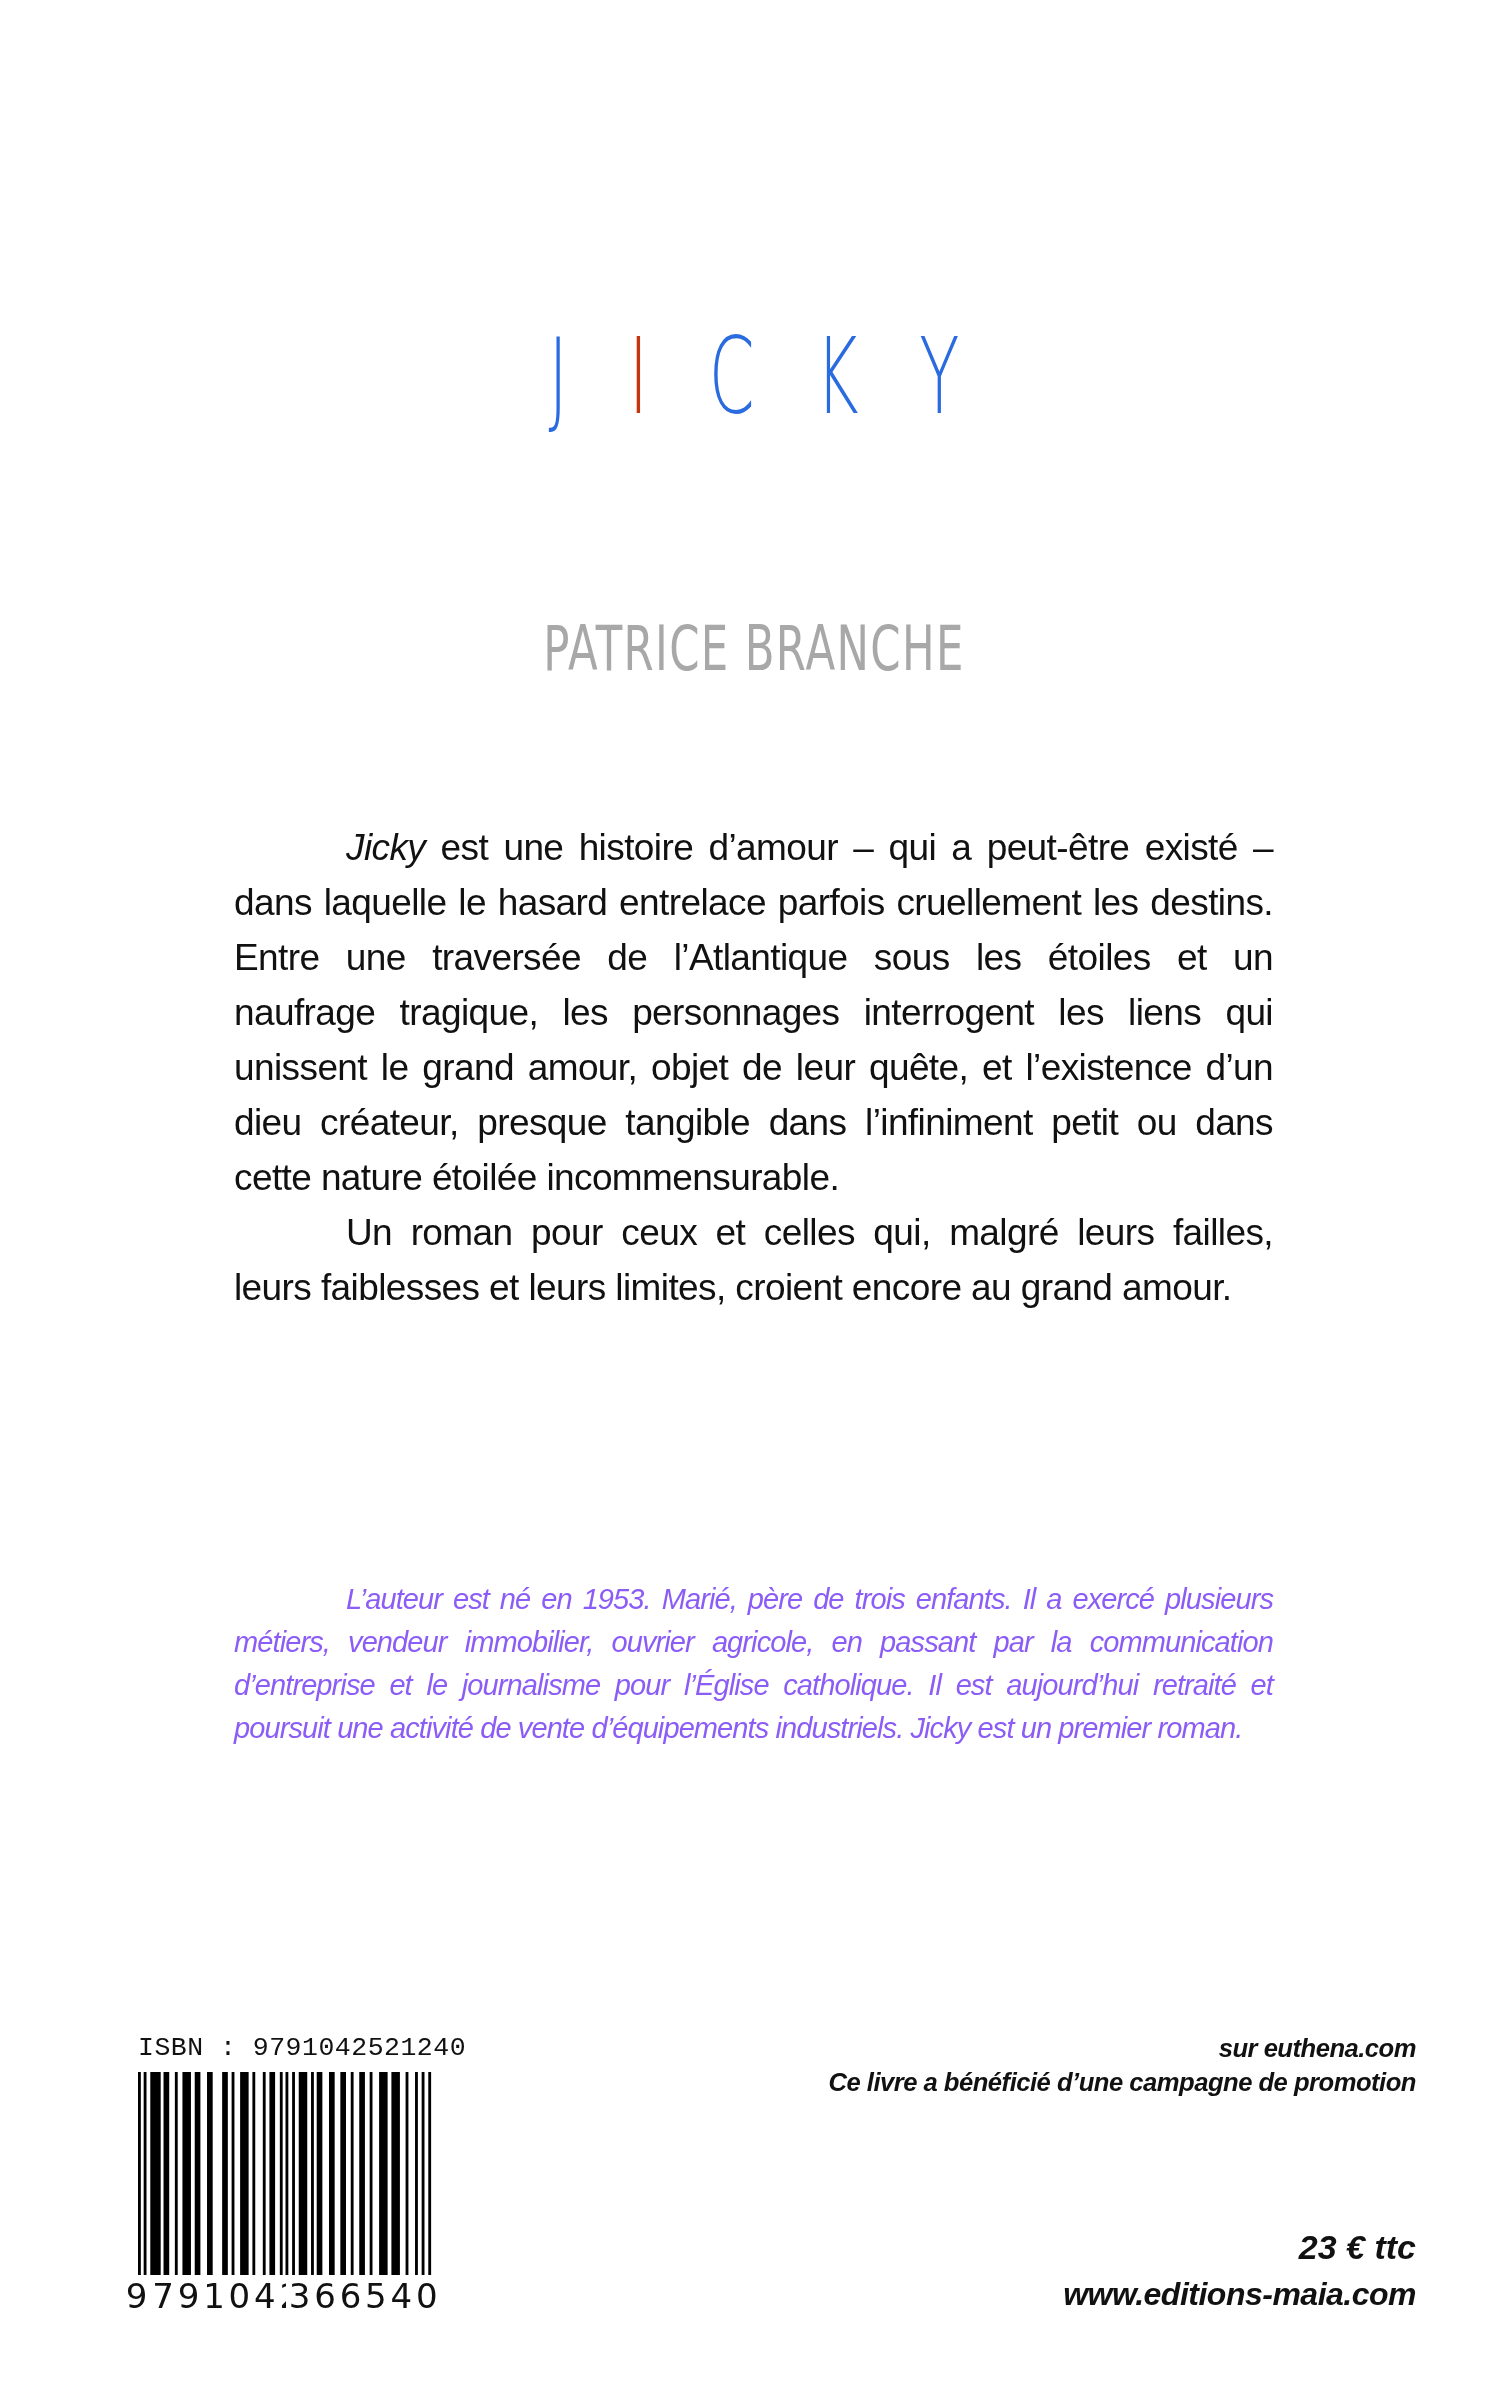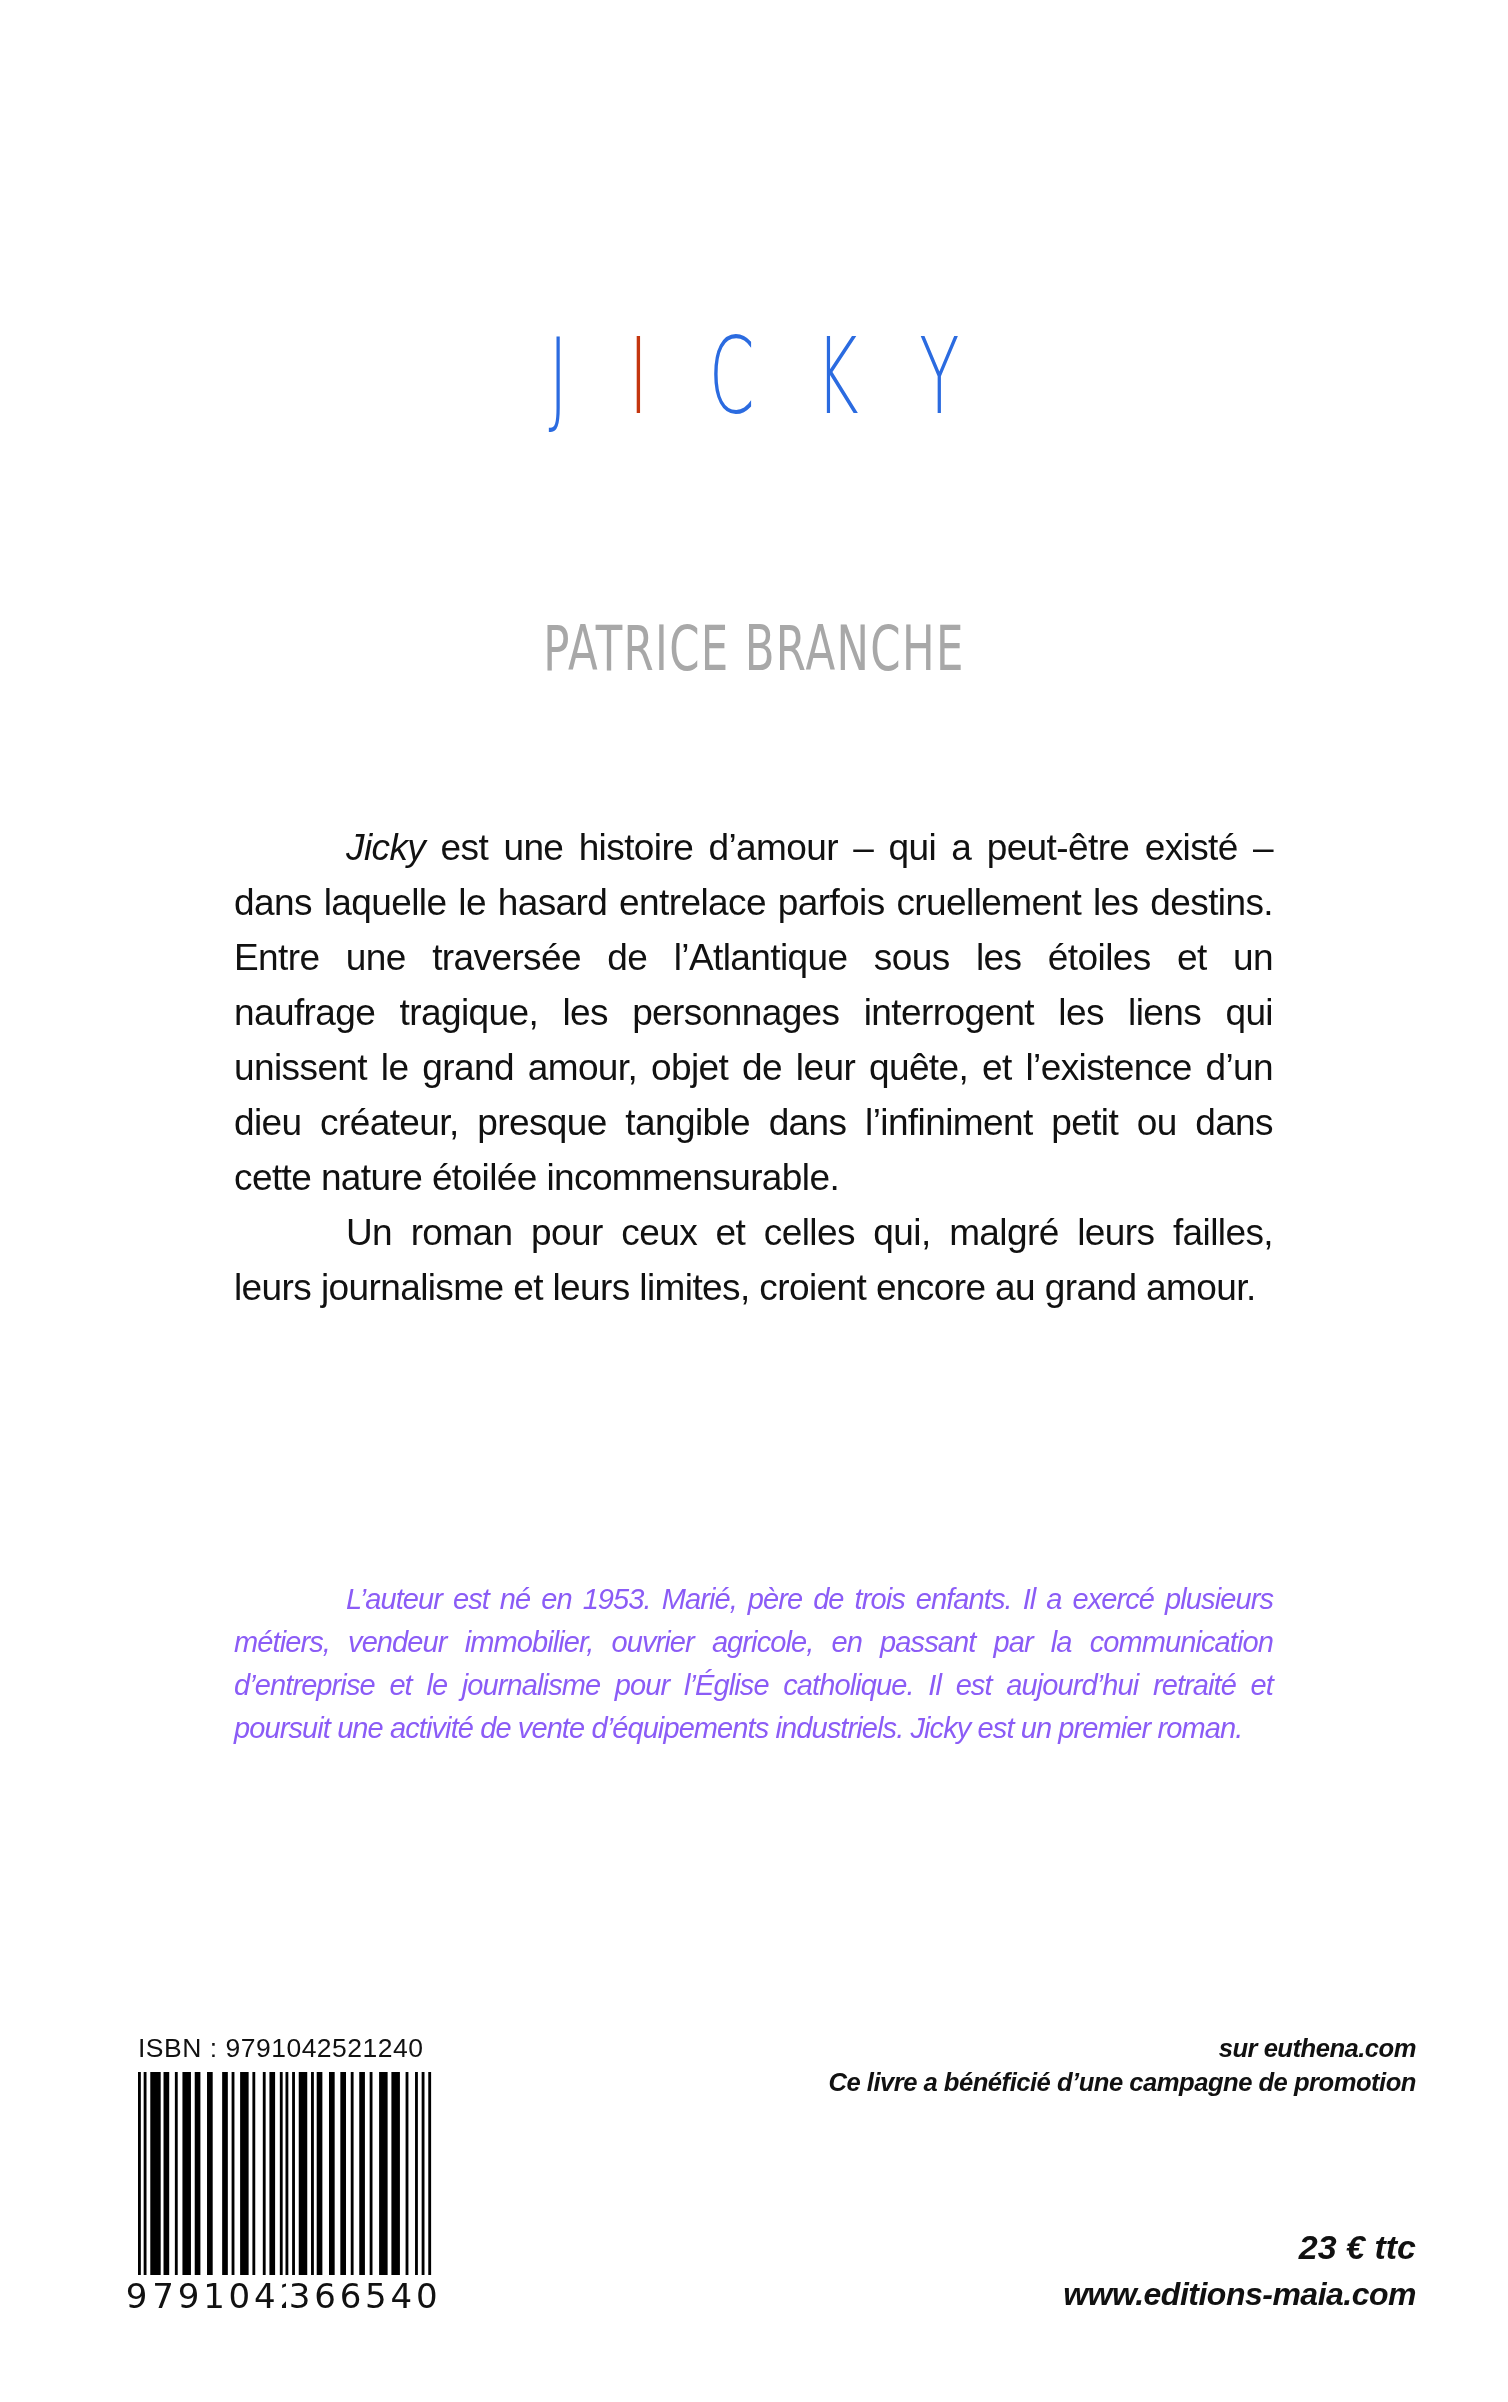--- a/index.html
+++ b/index.html
@@ -33,20 +33,21 @@
     .bio {
       position: absolute; left: 234px; width: 1039px; top: 1578px;
       font-size: 29px; line-height: 43px; font-style: italic; text-align: justify; color: #8b5cf6;
       letter-spacing: -0.9px;
     }
     .bio p { margin: 0; text-indent: 112px; }
 
     .isbn-label {
       position: absolute; left: 138px; top: 2033px; font-size: 26.5px; line-height: 30px; color: #111;
       letter-spacing: 0.5px;
+      font-family: Liberation Mono, monospace;
     }
     .barcode {
       position: absolute; left: 138px; top: 2072px; width: 295px; height: 242px;
     }
     .barcode-digits {
       position: absolute; left: 123px; top: 2275px; width: 312px; height: 42px;
       font-family: "DejaVu Sans", sans-serif; font-size: 34px; line-height: 42px; color: #111;
     }
     .barcode-digits span { position: absolute; top: 0; background: #fff; padding: 0 2.8px; }
     .barcode-digits .d0 { left: 0; }
@@ -72,21 +73,21 @@
 <body>
 
 <div class="title">
   <span class="blue">J</span><span class="red">I</span><span class="blue">C</span><span class="blue">K</span><span class="blue">Y</span>
 </div>
 
 <div class="author">PATRICE BRANCHE</div>
 
 <div class="blurb">
   <p><em>Jicky</em><span> est une histoire d’amour – qui a peut-être existé – dans laquelle le hasard entrelace parfois cruellement les destins. Entre une traversée de l’Atlantique sous les étoiles et un naufrage tragique, les personnages interrogent les liens qui unissent le grand amour, objet de leur quête, et l’existence d’un dieu créateur, presque tangible dans l’infiniment petit ou dans cette nature étoilée incommensurable.</span></p>
-  <p>Un roman pour ceux et celles qui, malgré leurs failles, leurs journalisme et leurs limites, croient encore au grand amour.</p>
+  <p>Un roman pour ceux et celles qui, malgré leurs failles, leurs faiblesses et leurs limites, croient encore au grand amour.</p>
 </div>
 
 <div class="bio">
   <p>L’auteur est né en 1953. Marié, père de trois enfants. Il a exercé plusieurs métiers, vendeur immobilier, ouvrier agricole, en passant par la communication d’entreprise et le journalisme pour l’Église catholique. Il est aujourd’hui retraité et poursuit une activité de vente d’équipements industriels. Jicky est un premier roman.</p>
 </div>
 
 <div class="isbn-label">ISBN : 9791042521240</div>
 
 <svg class="barcode" viewBox="0 0 312 256" preserveAspectRatio="none">
   <g fill="#000">

